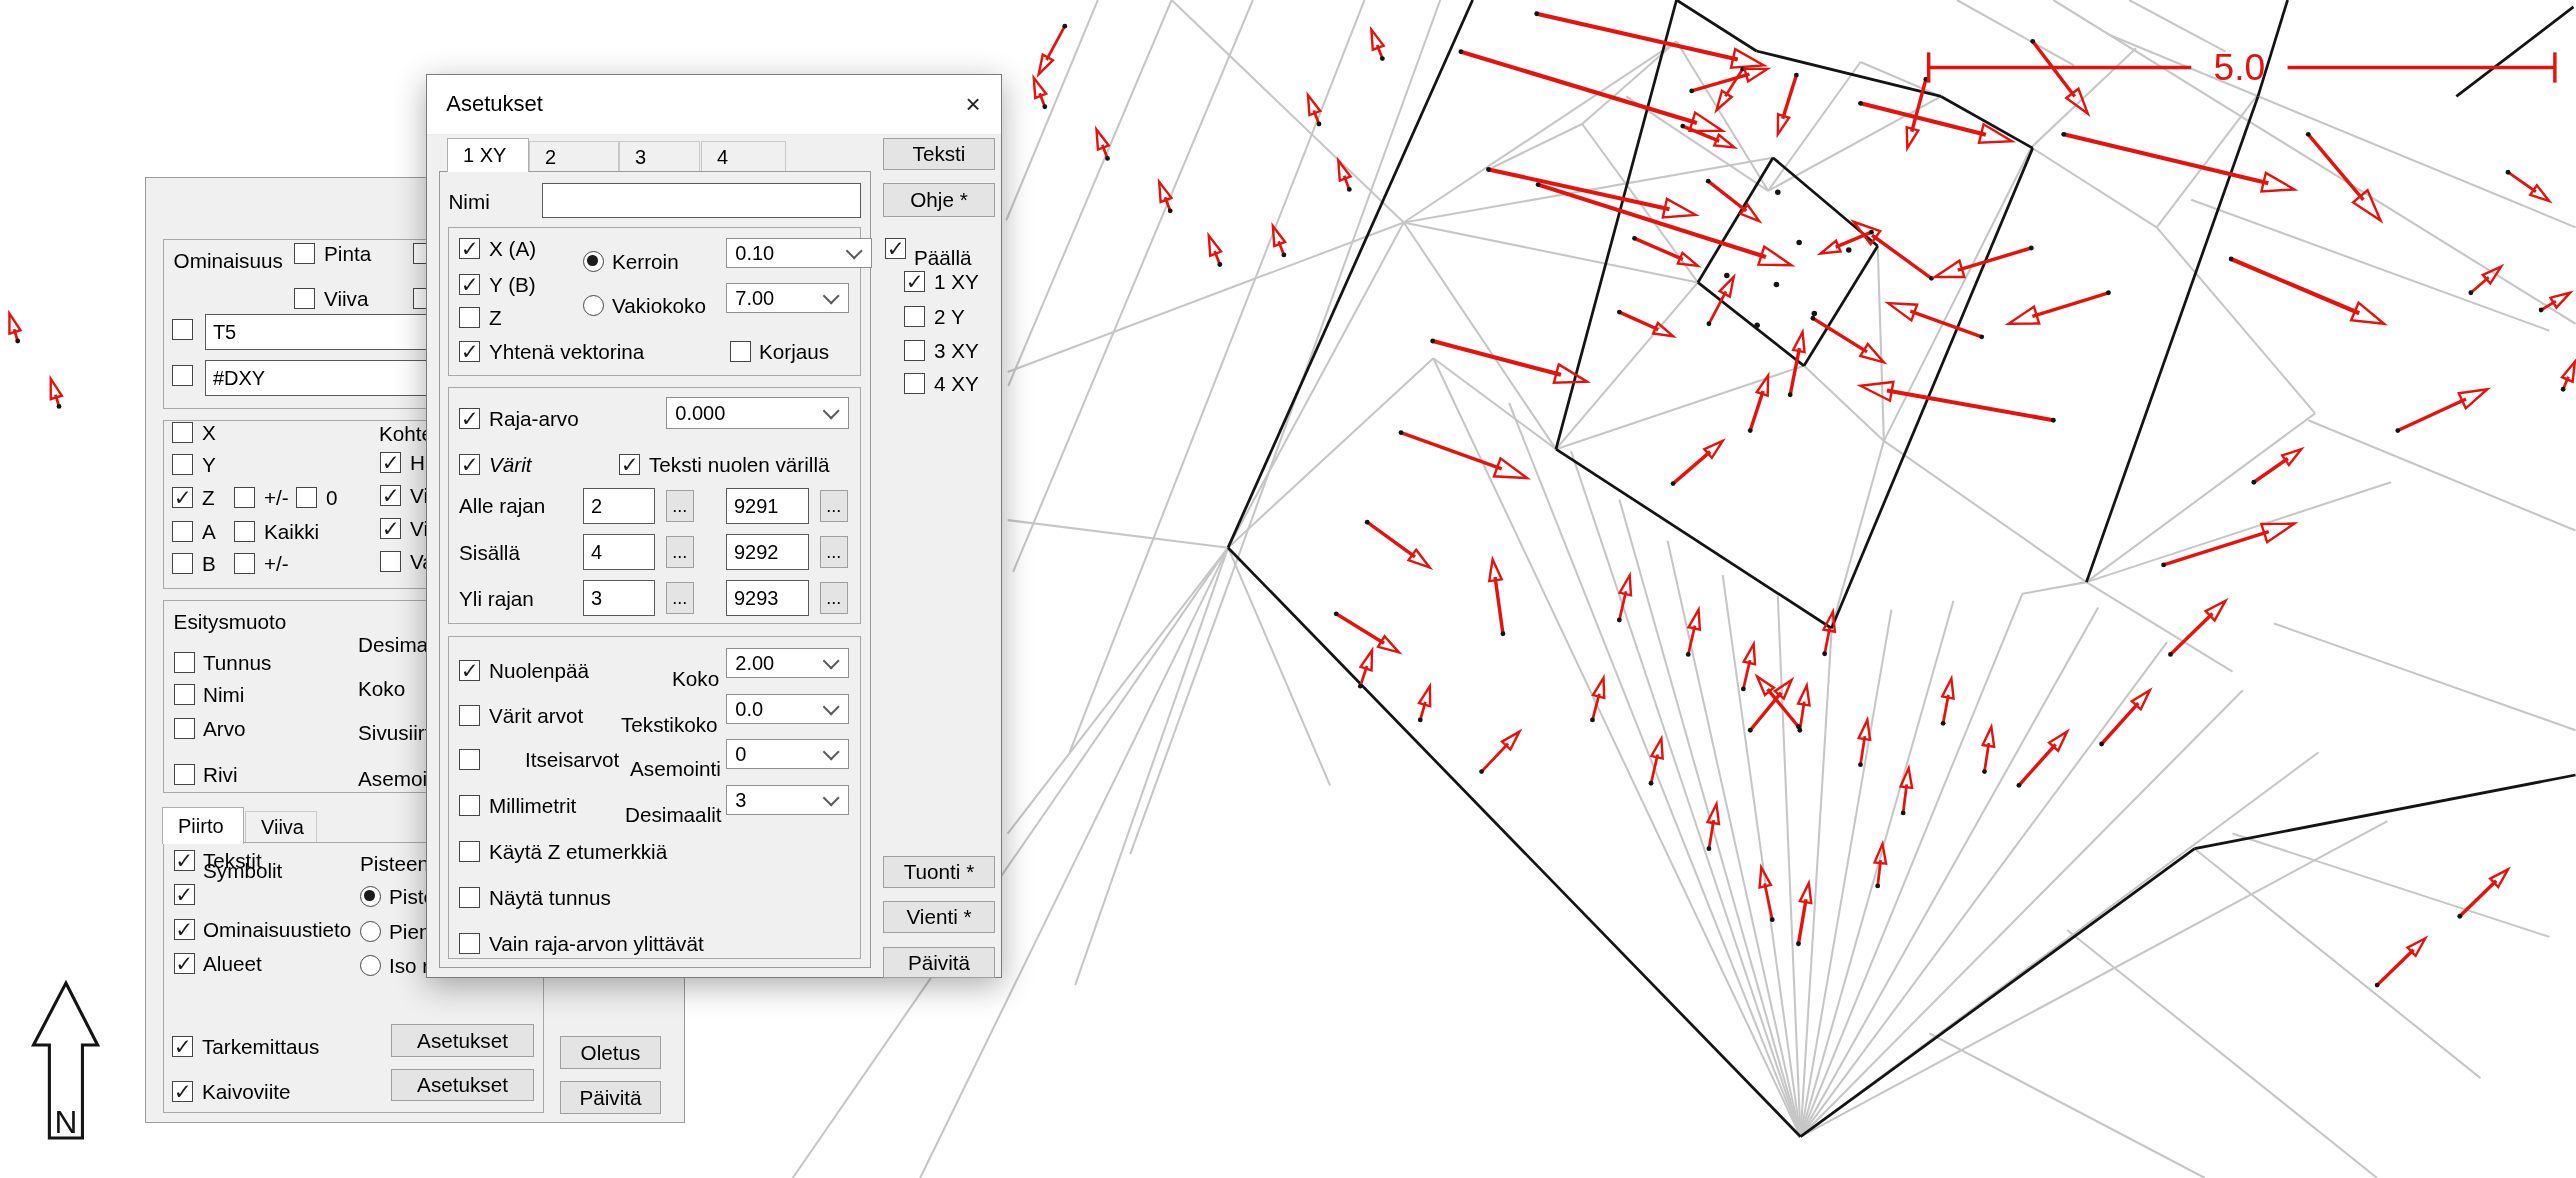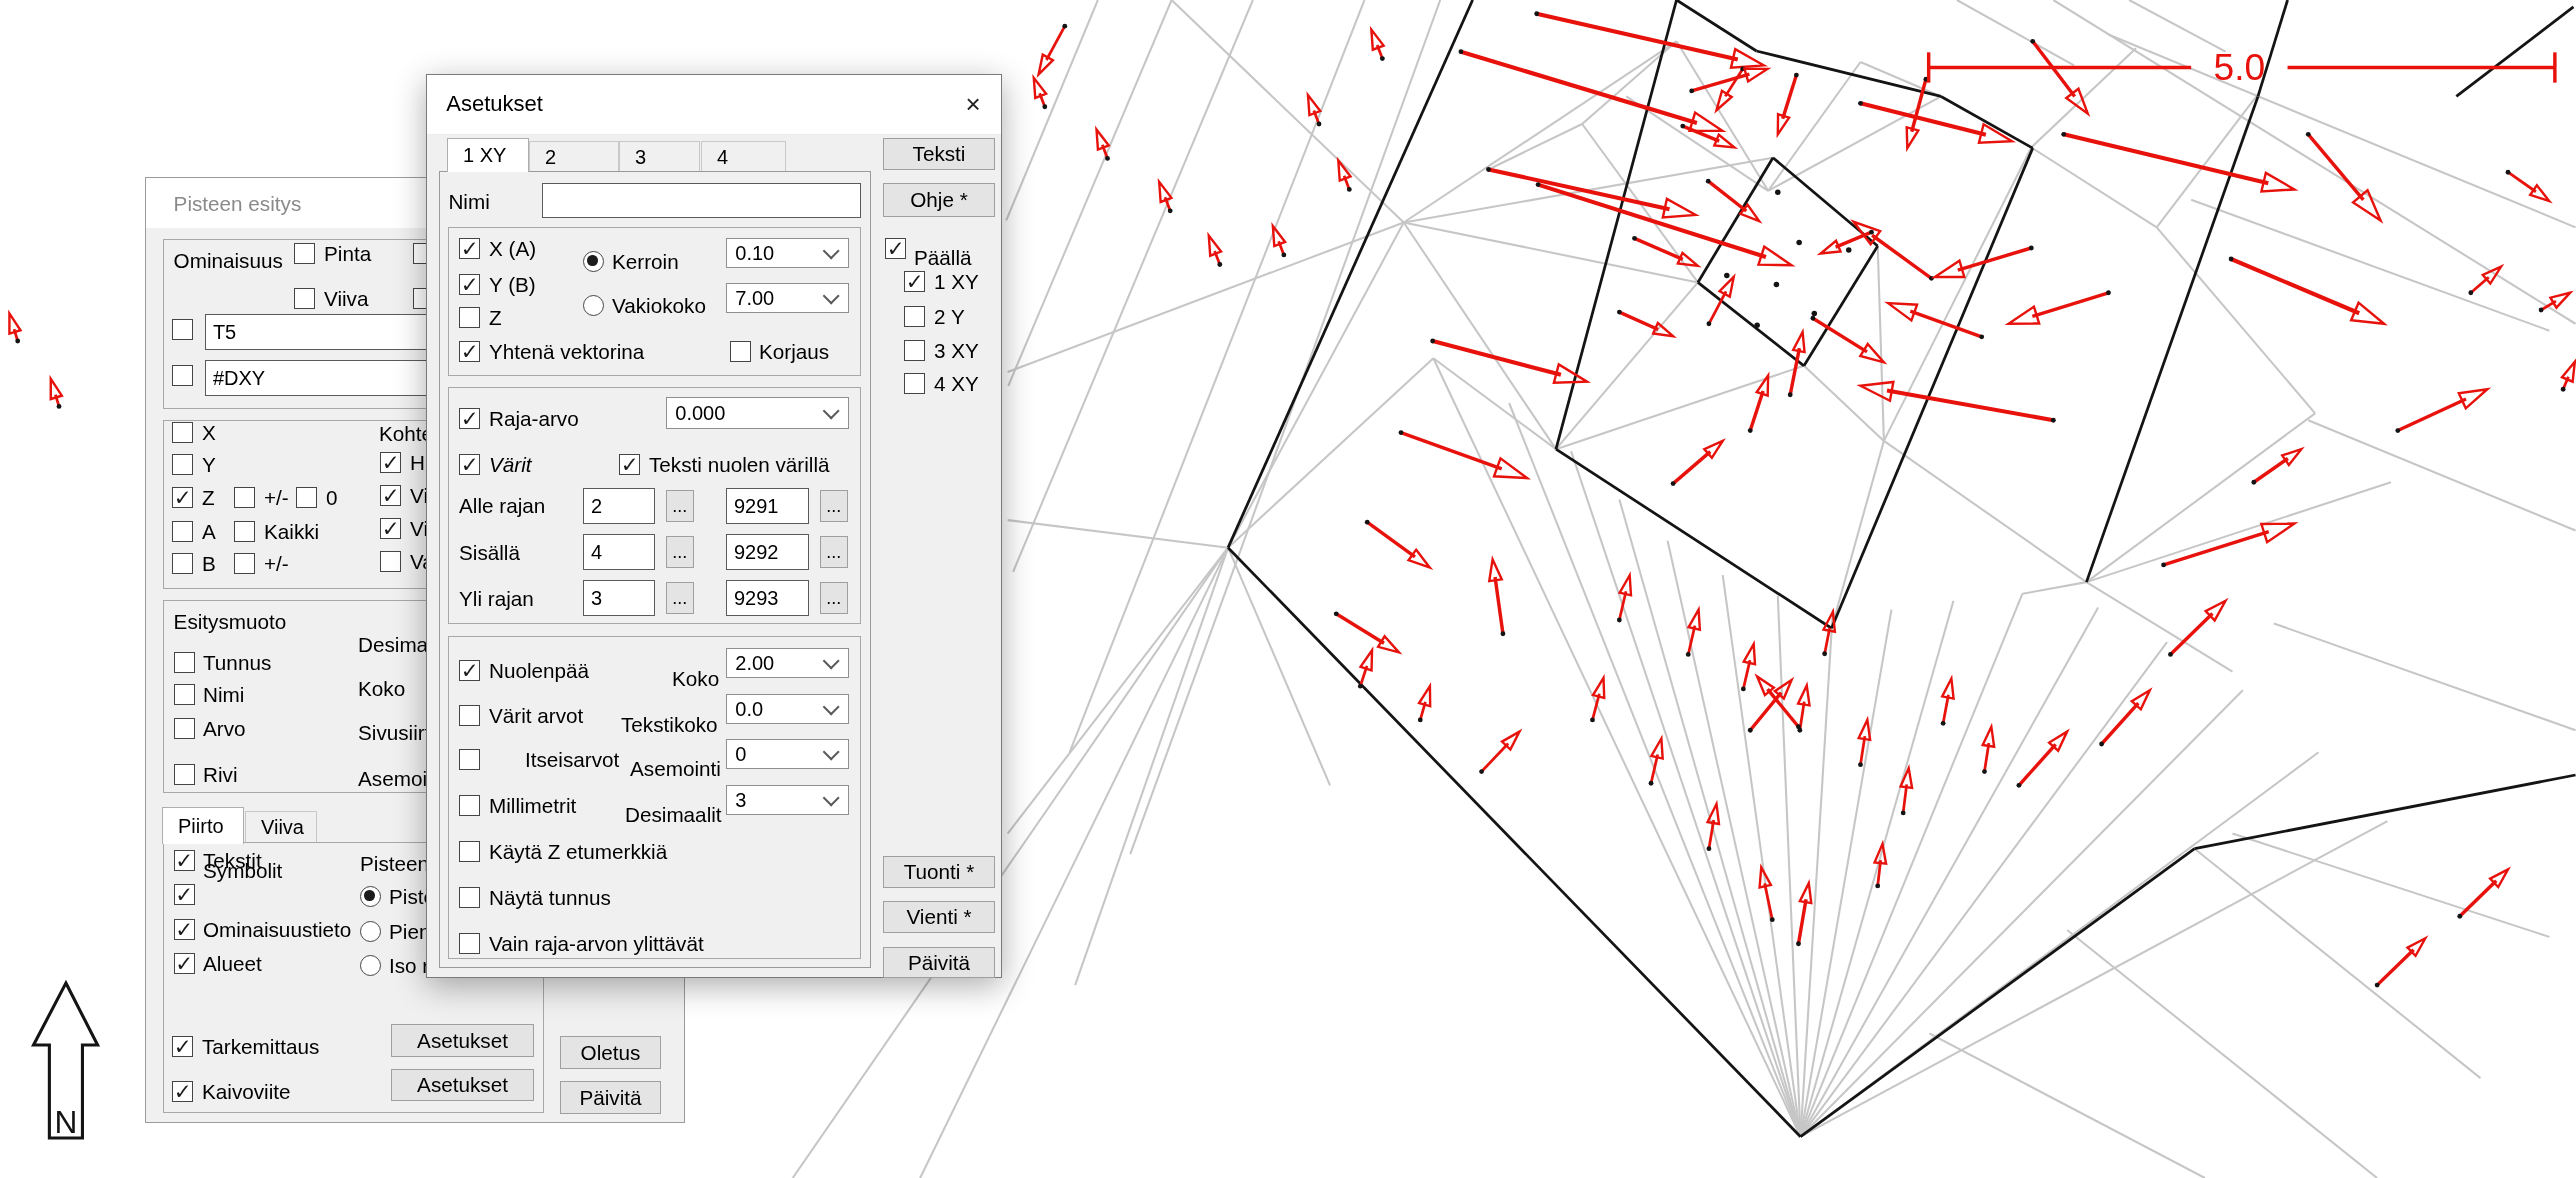--- a/index.html
+++ b/index.html
@@ -376,23 +376,20 @@
         <line x1="3708" y1="76" x2="3708" y2="120" stroke="#e8120c" stroke-width="5"></line>
         <text x="3250" y="116" text-anchor="middle" fill="#e8120c" font-size="54px" font-family="&quot;Liberation Sans&quot;, sans-serif">5.0</text>
       </g>
       <g>
         <polygon points="95,1427 141,1517 119,1517 119,1652 71,1652 71,1517 48,1517" fill="#ffffff" stroke="#141414" stroke-width="4.5"></polygon>
         <text x="95" y="1644" text-anchor="middle" fill="#141414" font-size="46px" font-family="&quot;Liberation Sans&quot;, sans-serif">N</text>
       </g>
     </svg>
 
   <div id="dlg-left" class="dlg" style="left:145px;top:177px;width:540px;height:946px;">
-    <div class="titlebar" style="height:50px;">
-      <span class="title-text lbl gray" style="left:27.6px;top:14.5px;font-size:20.7px;">Pisteen esitys</span>
-    </div>
 
     <div class="groupbox" style="left:16.5px;top:61px;width:493px;height:170px;"></div>
     <span class="lbl" style="left:27.6px;top:72px;">Ominaisuus</span>
     <span class="cb" style="left:148px;top:65px;"></span>
     <span class="lbl" style="left:178px;top:65px;">Pinta</span>
     <span class="cb" style="left:267px;top:65px;"></span>
     <span class="cb" style="left:148px;top:110px;"></span>
     <span class="lbl" style="left:178px;top:110px;">Viiva</span>
     <span class="cb" style="left:267px;top:110px;"></span>
     <span class="cb" style="left:26px;top:141px;"></span>
@@ -521,21 +518,21 @@
     <span class="cb on" style="left:32px;top:199px;"></span>
     <span class="lbl" style="left:62px;top:199px;">Y (B)</span>
     <span class="cb" style="left:32px;top:232px;"></span>
     <span class="lbl" style="left:62px;top:232px;">Z</span>
     <span class="cb on" style="left:32px;top:266px;"></span>
     <span class="lbl" style="left:62px;top:266px;">Yhtenä vektorina</span>
     <span class="rb on" style="left:156px;top:176px;"></span>
     <span class="lbl" style="left:185px;top:176px;">Kerroin</span>
     <span class="rb" style="left:156px;top:220px;"></span>
     <span class="lbl" style="left:185px;top:220px;">Vakiokoko</span>
-    <span class="combo" style="left:299px;top:163px;width:123px;height:30px;">
+    <span class="combo" style="left:299px;top:163px;width:146px;height:30px;">
       <span class="v">0.10</span>
       <span class="chev"></span>
       </span>
     <span class="combo" style="left:299px;top:208px;width:123px;height:30px;">
       <span class="v">7.00</span>
       <span class="chev"></span>
       </span>
     <span class="cb" style="left:303px;top:266px;"></span>
     <span class="lbl" style="left:332px;top:266px;">Korjaus</span>
 

